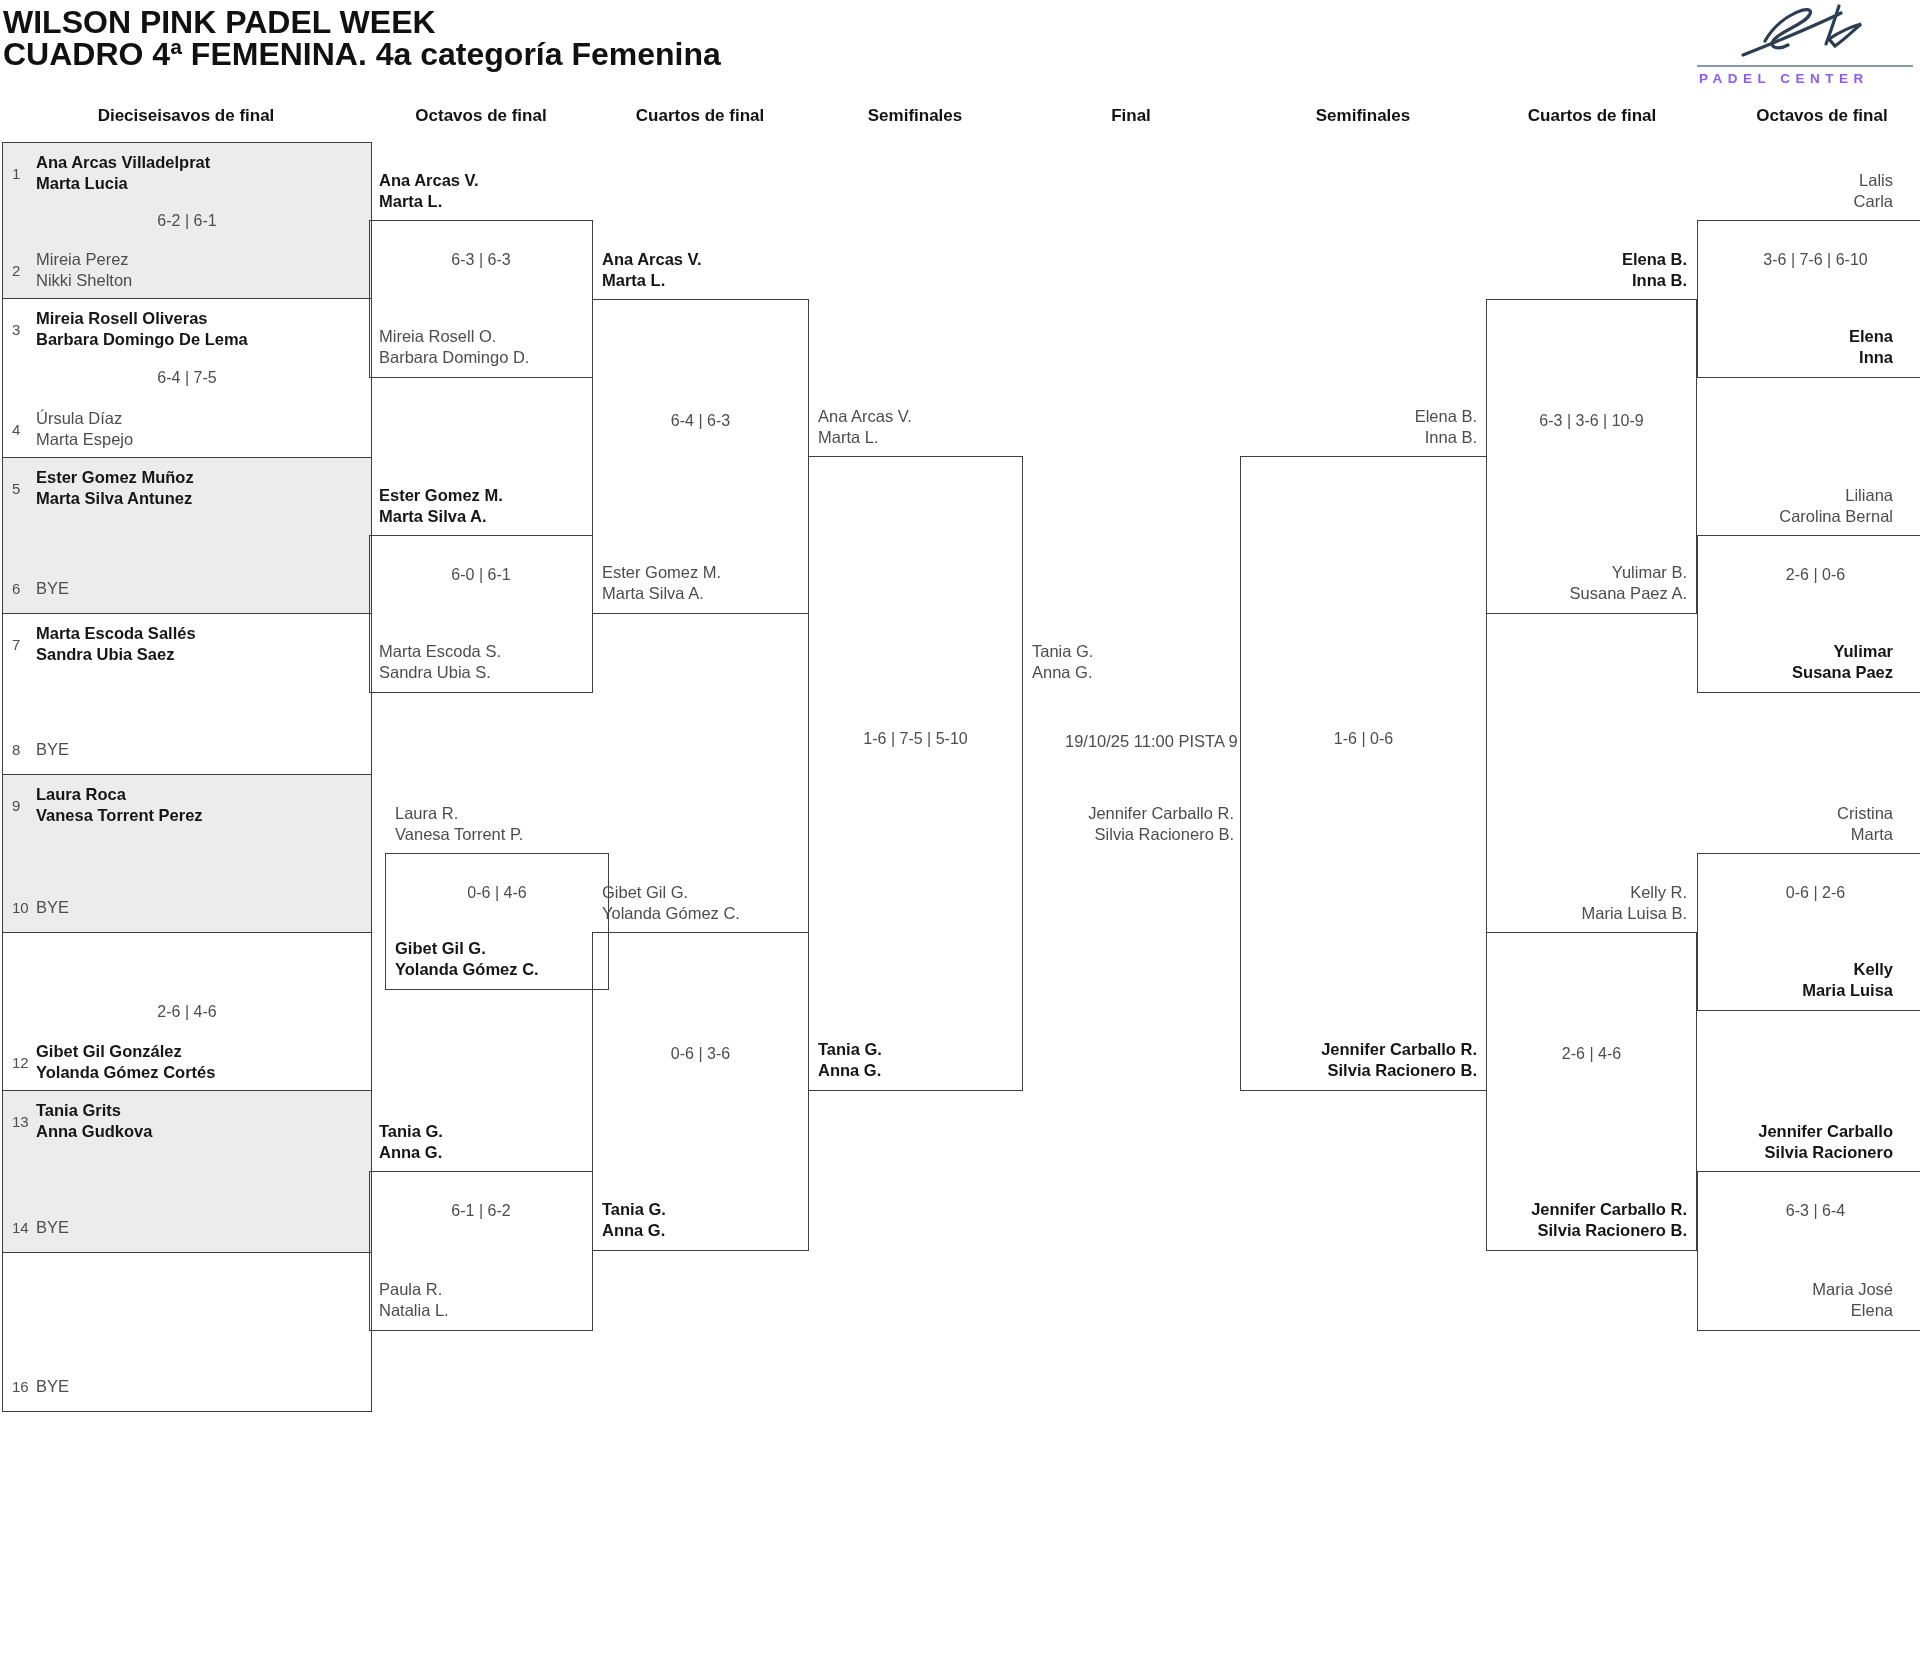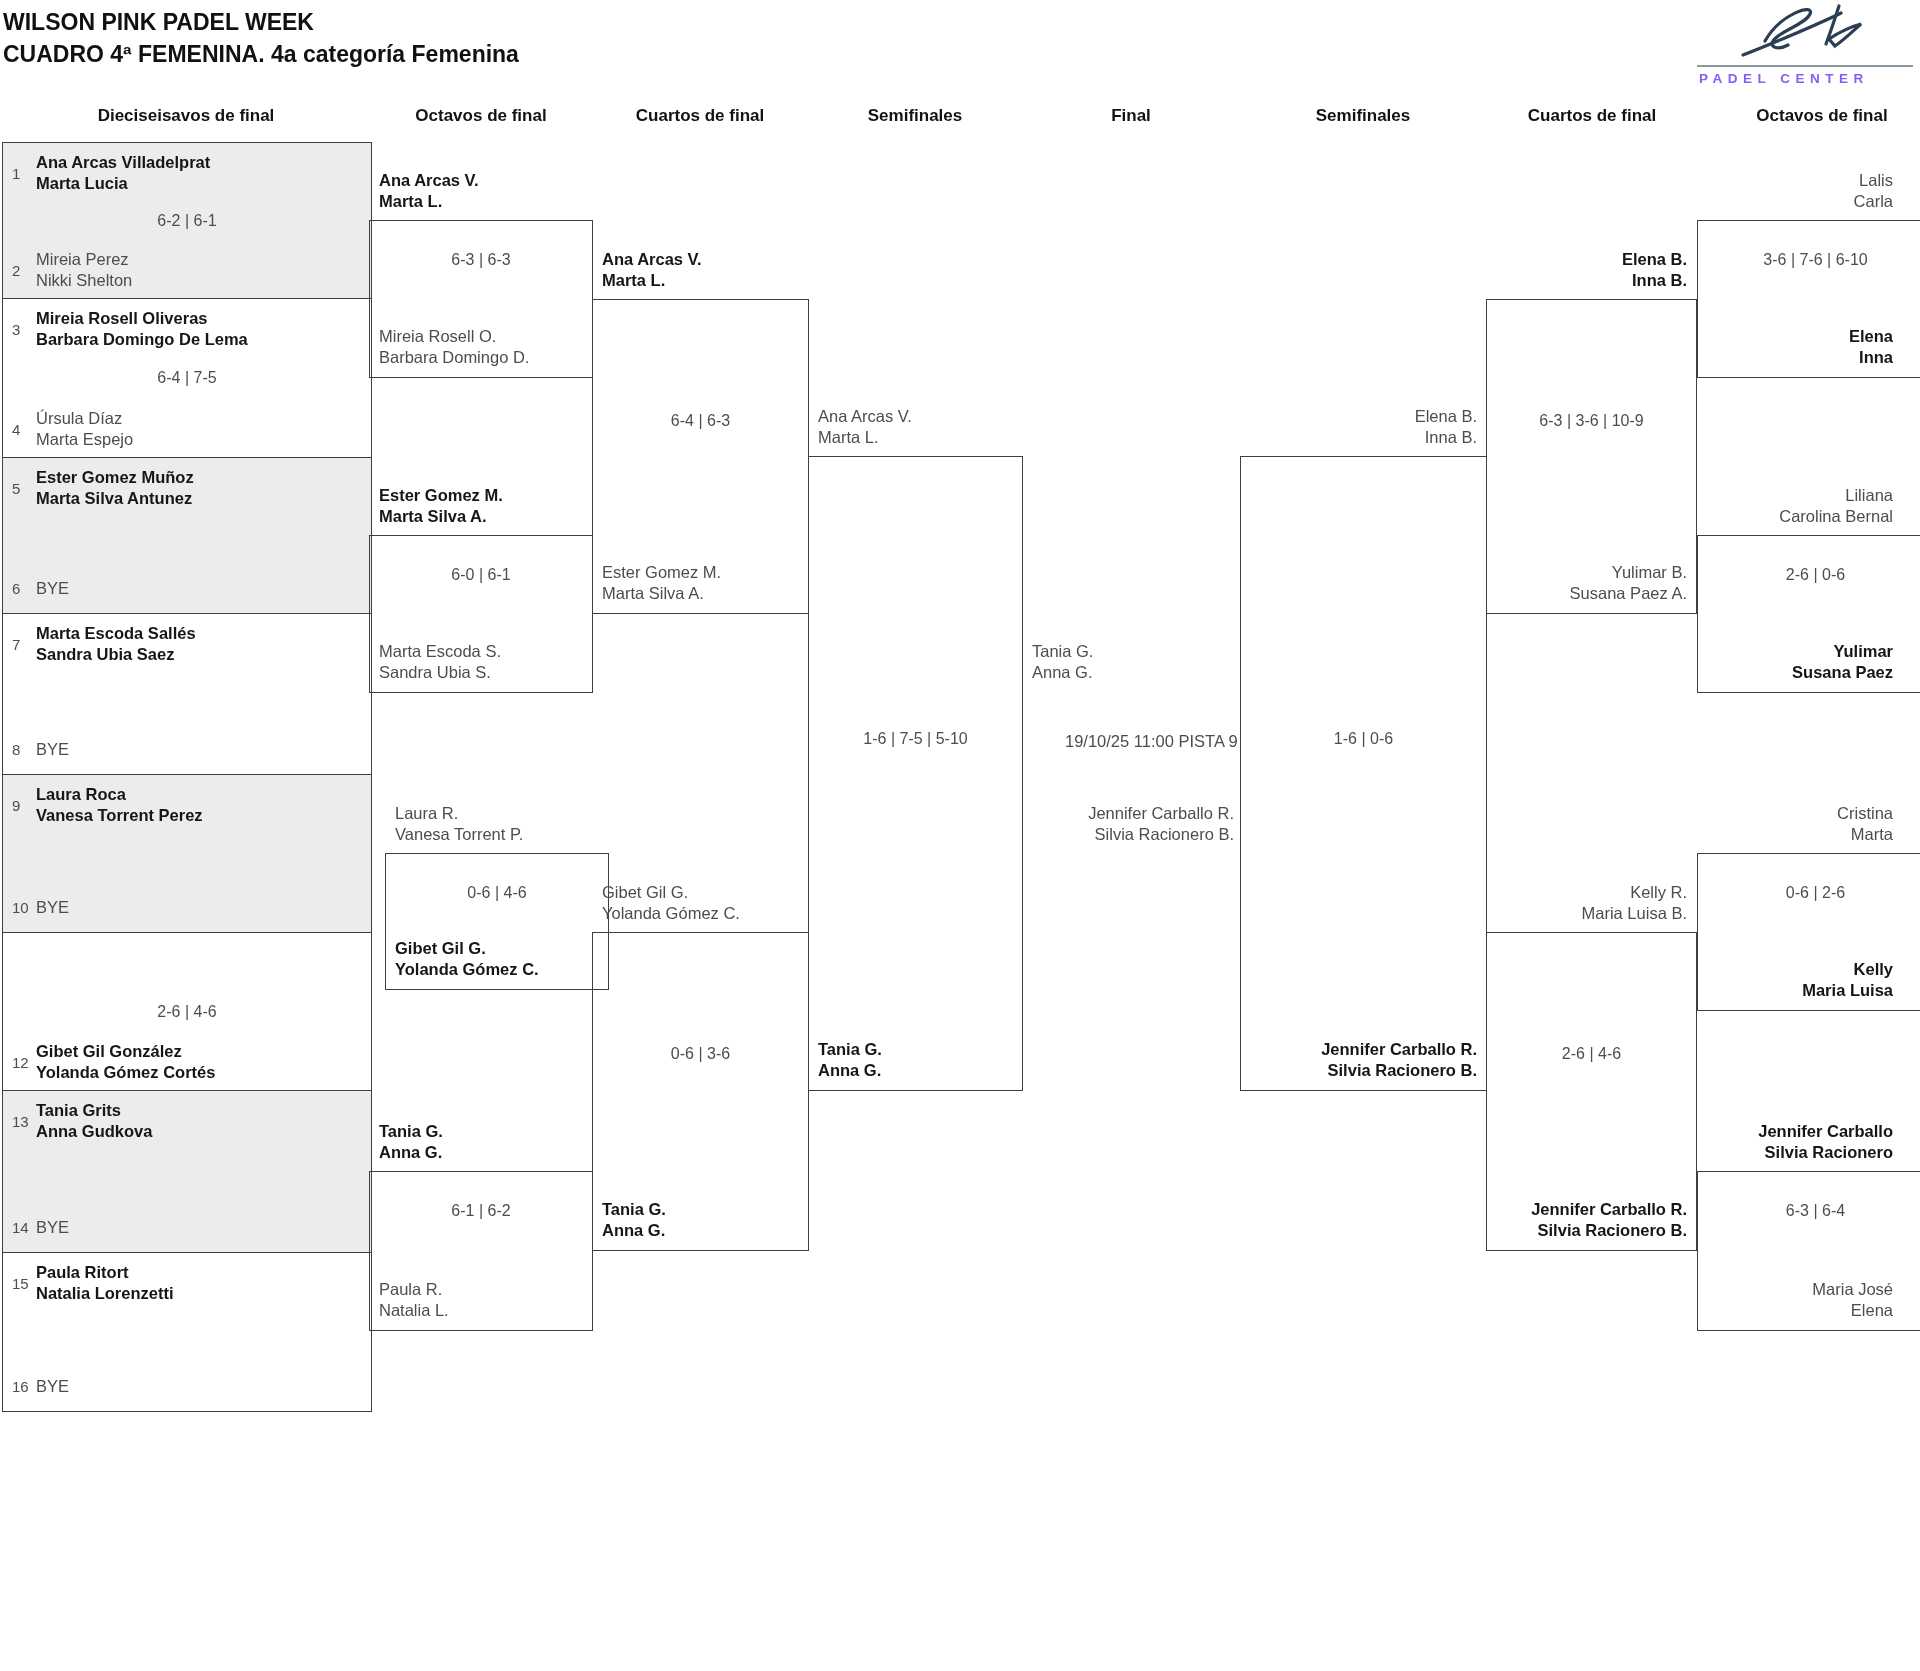--- a/index.html
+++ b/index.html
@@ -1,19 +1,19 @@
 <!DOCTYPE html>
 <html><head>
 <meta charset="utf-8">
 <style>
   html,body{margin:0;padding:0;background:#fff;}
   #page{position:relative;width:1920px;height:1671px;background:#fff;overflow:hidden;
         font-family:"Liberation Sans",sans-serif;color:#4d4d4d;}
   
-  #title{position:absolute;left:3px;top:6px;font-size:23px;font-weight:bold;
+  #title{position:absolute;left:3px;top:6px;font-size:32px;font-weight:bold;
          line-height:32px;color:#111;}
   
   #logo-sig{position:absolute;left:1735px;top:0px;width:140px;height:60px;}
   #logo-rule{position:absolute;left:1697px;top:65px;width:216px;height:2px;background:#8b97a3;}
   #logo-word{position:absolute;left:1699px;top:71px;font-size:13.5px;font-weight:bold;
              letter-spacing:5.5px;color:#8b5cf6;white-space:nowrap;}
   
   .rh{position:absolute;top:106px;width:220px;text-align:center;font-size:17px;
       font-weight:bold;color:#131313;}
   
@@ -156,25 +156,20 @@
         <span class="tname w">Tania Grits
 Anna Gudkova</span>
       </div>
       <div class="entry pos-bottom bye">
         <span class="seed">14</span>
         <span class="tname">BYE</span>
       </div>
     </div>
 
     <div class="r1row" style="height:158px">
-      <div class="entry pos-top">
-        <span class="seed">15</span>
-        <span class="tname w">Paula Ritort
-Natalia Lorenzetti</span>
-      </div>
       <div class="entry pos-bottom bye">
         <span class="seed">16</span>
         <span class="tname">BYE</span>
       </div>
     </div>
 
   </div>
 
   <div class="mbox oct" style="left:369px;top:220px;width:224px;height:158px">
     <div class="lab above w">Ana Arcas V.

